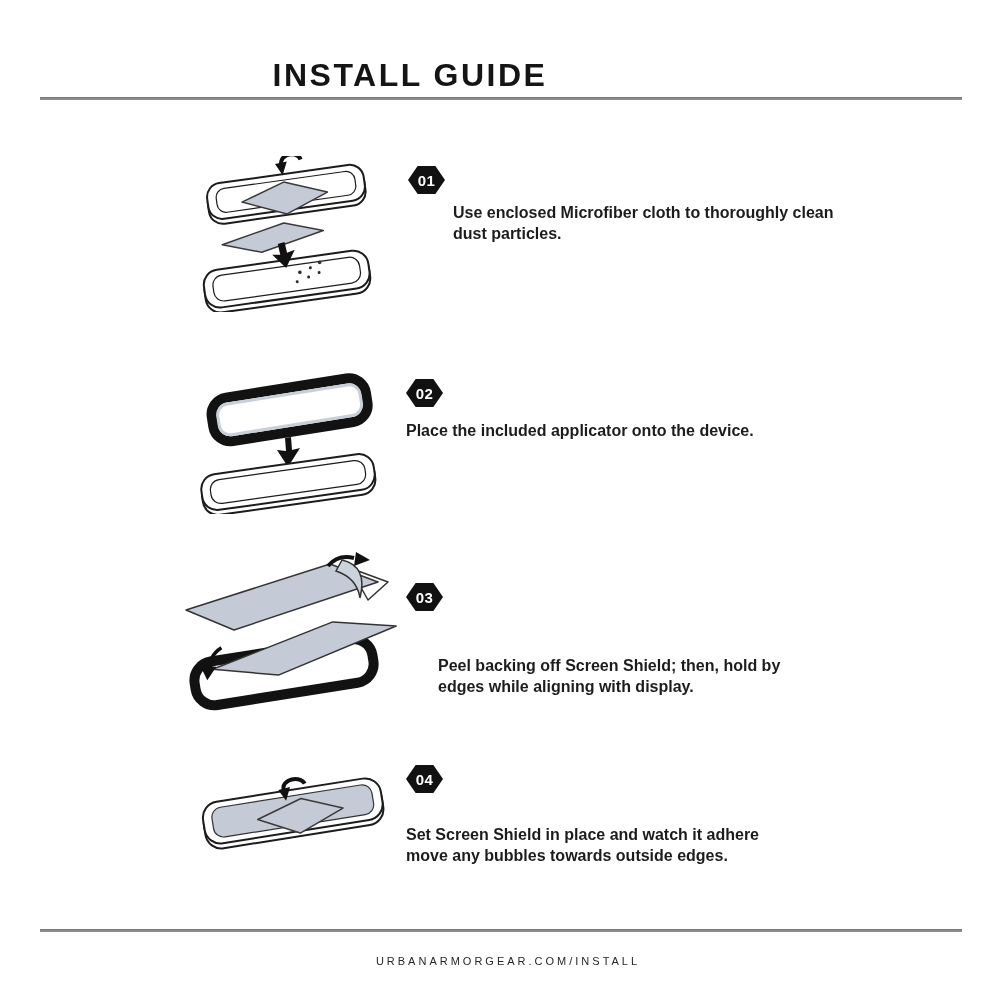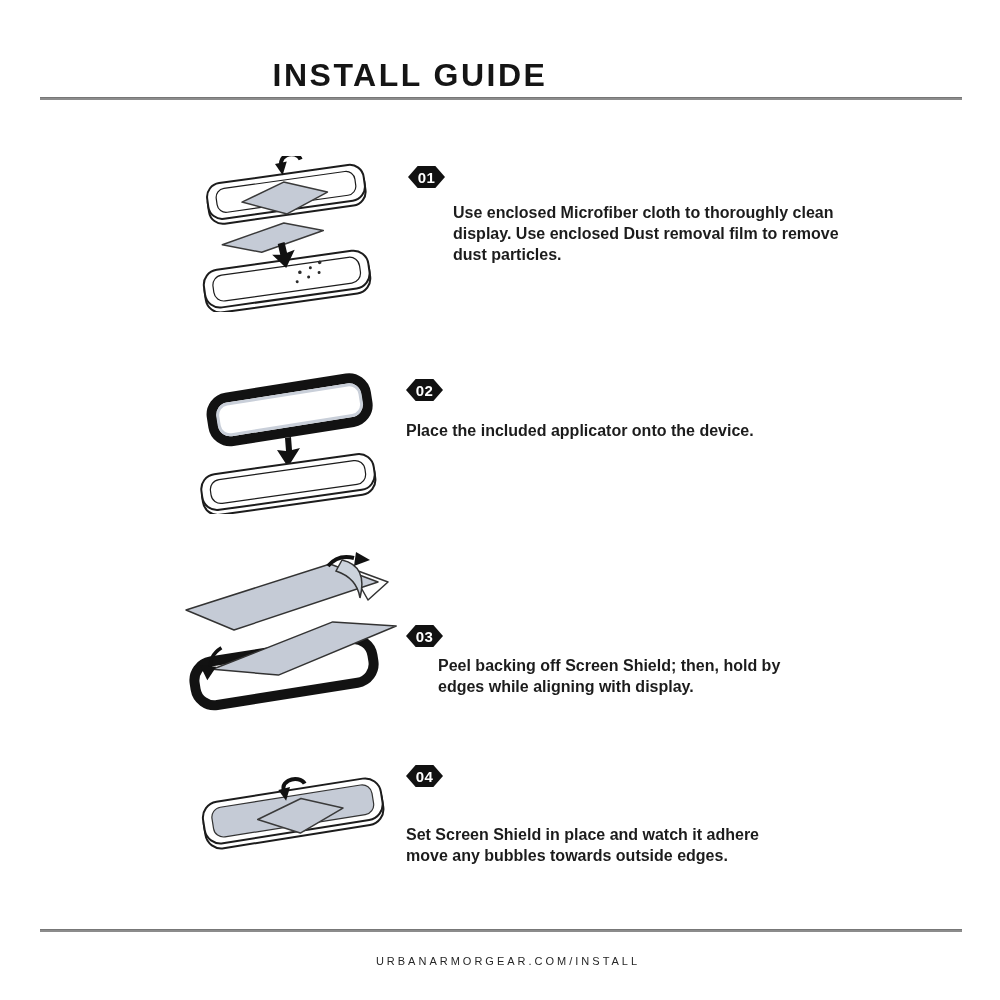--- a/index.html
+++ b/index.html
@@ -9,21 +9,21 @@
   }
   .abs{position:absolute;}
   #title{
     top:36px;left:0;width:820px;text-align:center;
     font-size:32px;font-weight:bold;letter-spacing:2.5px;color:#151515;
   }
   .divider{height:2px;background:#8c8c8c;border-top:1px solid #777;}
   #divider-top{top:97px;left:40px;width:922px;}
   #divider-bottom{top:929px;left:40px;width:922px;}
   .badge{
-    width:37px;height:22px;background:#111;color:#fff;
+    width:37px;height:28px;background:#111;color:#fff;
     clip-path:polygon(26% 0,74% 0,100% 50%,74% 100%,26% 100%,0 50%);
     display:flex;align-items:center;justify-content:center;
     font-size:15px;font-weight:bold;letter-spacing:0.5px;
   }
   .instruction{
     margin:0;font-size:16px;font-weight:bold;line-height:21px;color:#1c1c1c;
   }
   .instruction span{display:block;white-space:nowrap;}
   figure{margin:0;}
   #footer-url{
@@ -65,21 +65,20 @@
               <circle cx="132" cy="37" r="1.5"></circle>
           </g>
         </g>
       </svg>
     </figure>
     <div class="abs badge" style="left:408px;top:166px;">
       <span>01</span>
     </div>
     <p class="abs instruction" style="left:408px;top:202px;margin-left:45px;">
       <span>Use enclosed Microfiber cloth to thoroughly clean</span>
-      <span>display. Use enclosed Dust removal film to remove</span>
       <span>dust particles.</span>
     </p>
   </section>
 
   <section>
     <figure class="abs" style="left:185px;top:370px;">
       <svg width="210" height="144" viewBox="0 0 210 144">
         <g transform="rotate(-9 103 36)">
           <rect x="26" y="18" width="156" height="44" rx="17" fill="#fff" stroke="#121212" stroke-width="10"></rect>
           <rect x="32" y="24.5" width="144" height="31" rx="11" fill="none" stroke="#c9cfd9" stroke-width="3"></rect>
@@ -111,21 +110,21 @@
           <polygon points="176,0 190,8 174,14" fill="#111"></polygon>
         </g>
         <g transform="rotate(-9 105 120)">
           <rect x="14" y="98" width="180" height="44" rx="19" fill="#fff" stroke="#121212" stroke-width="10"></rect>
           <polygon points="34,106 160,78 222,92 98,122" fill="#c5cbd6" stroke="#333" stroke-width="1.5" stroke-linejoin="round"></polygon>
           <path d="M 46 86 q -14 6 -14 20" fill="none" stroke="#111" stroke-width="3.5"></path>
           <polygon points="22,100 38,104 27,116" fill="#111"></polygon>
         </g>
       </svg>
     </figure>
-    <div class="abs badge" style="left:406px;top:583px;margin-top:42px;">
+    <div class="abs badge" style="left:406px;top:583px;">
       <span>03</span>
     </div>
     <p class="abs instruction" style="left:406px;top:655px;margin-left:32px;">
       <span>Peel backing off Screen Shield; then, hold by</span>
       <span>edges while aligning with display.</span>
     </p>
   </section>
 
   <section>
     <figure class="abs" style="left:190px;top:754px;">

